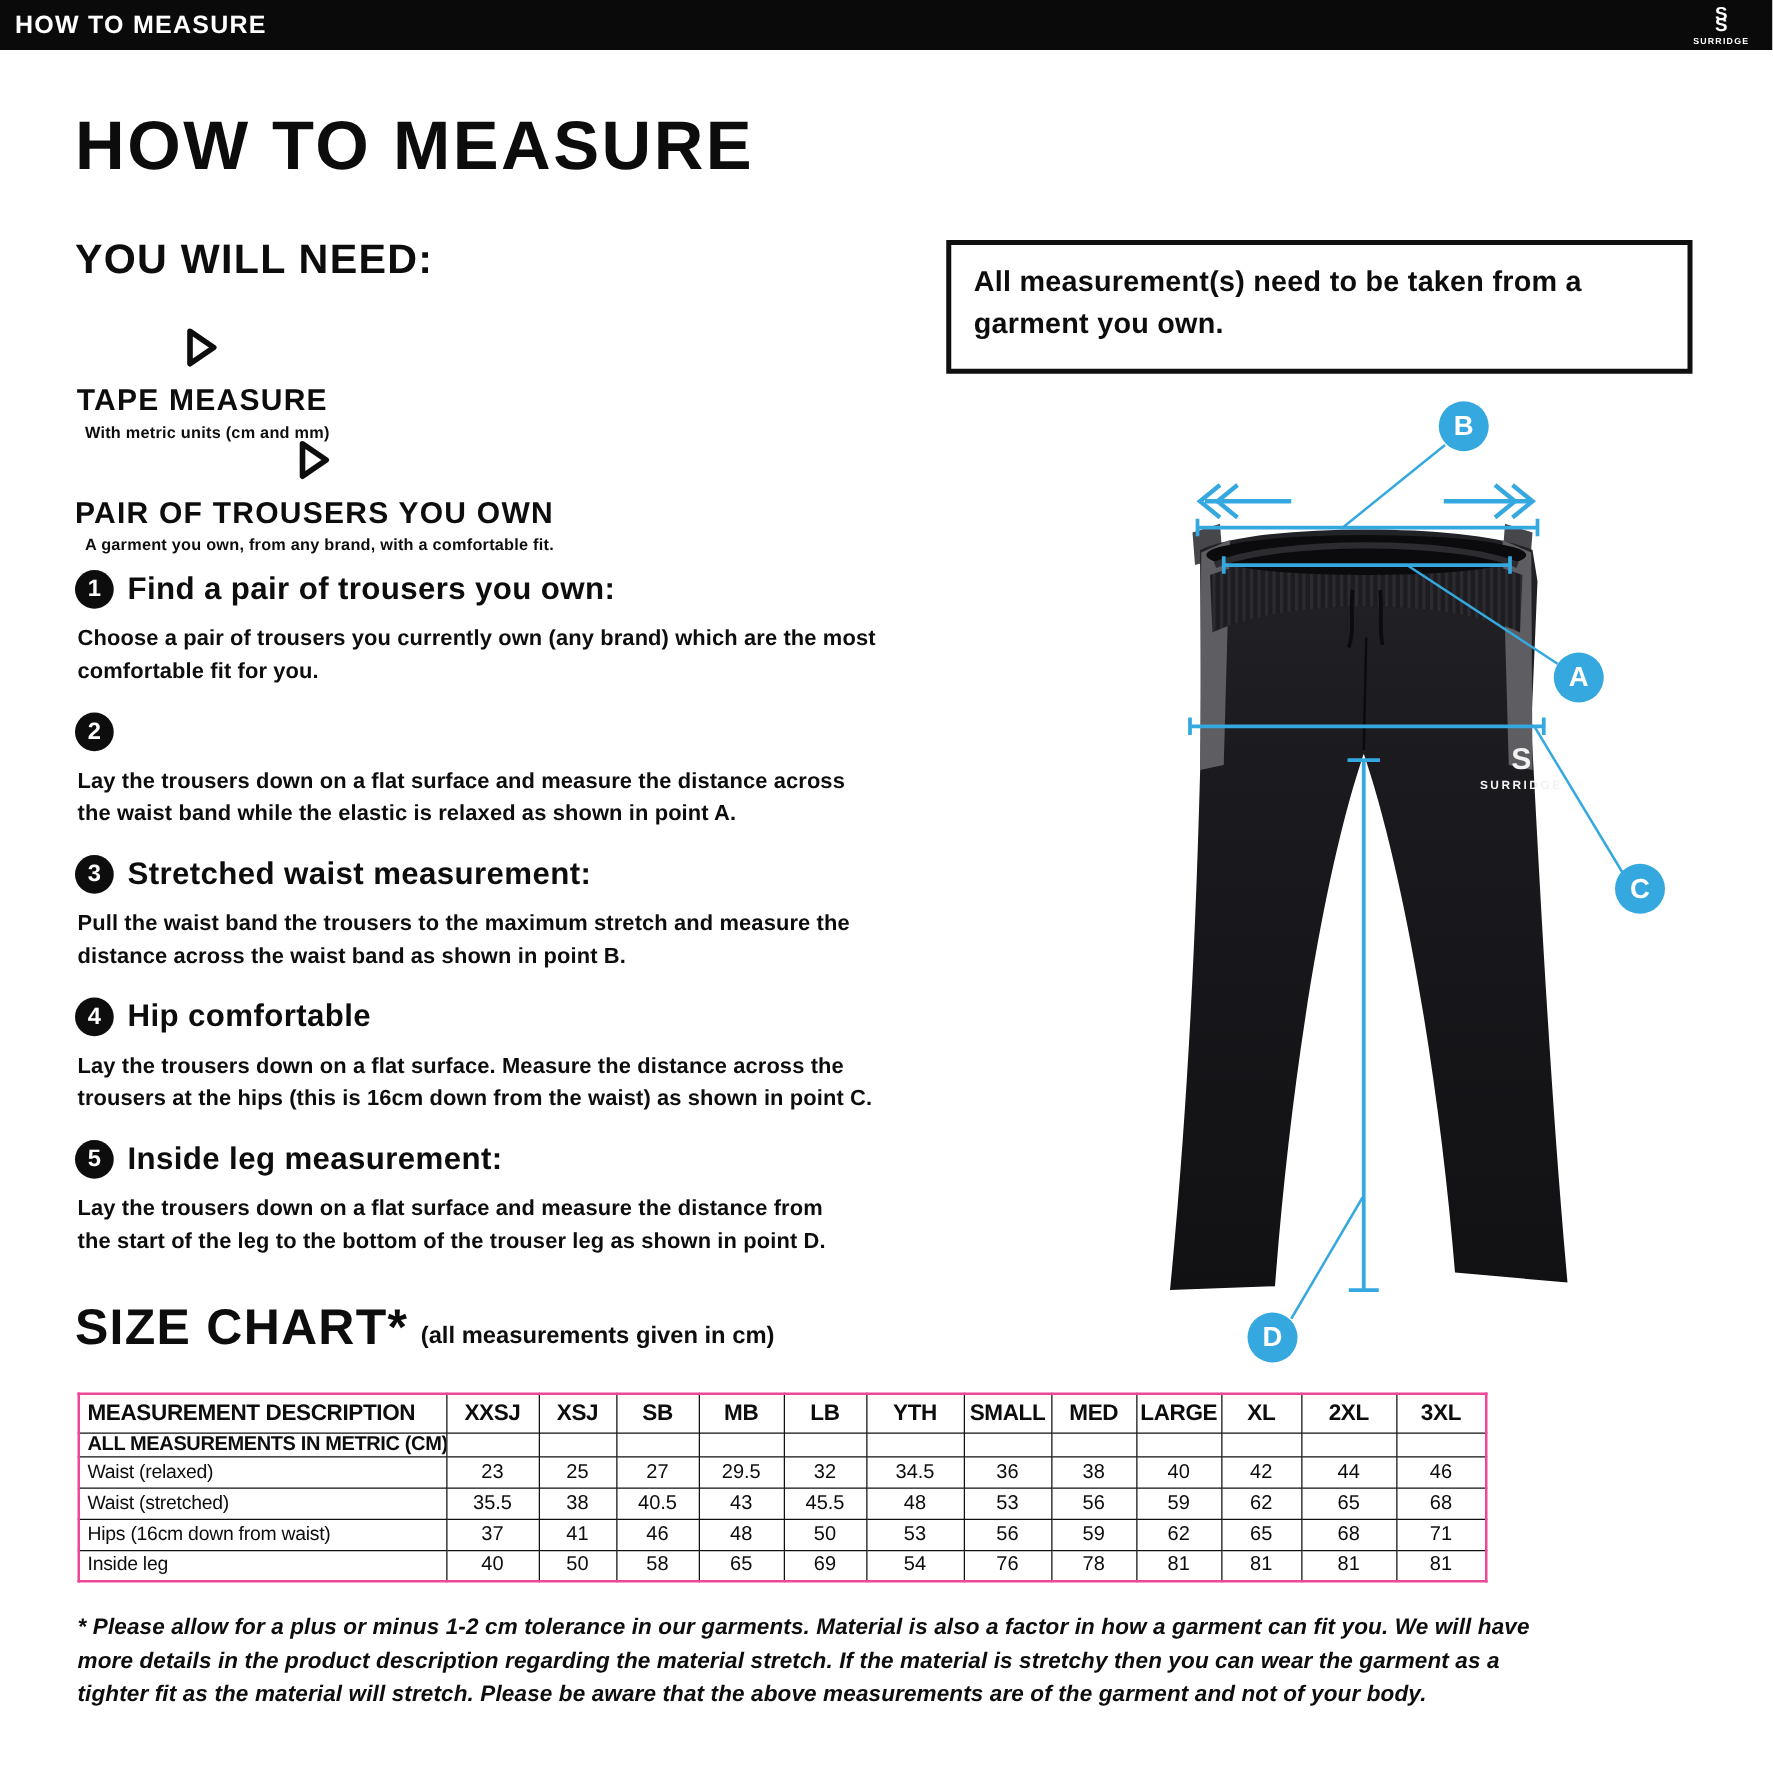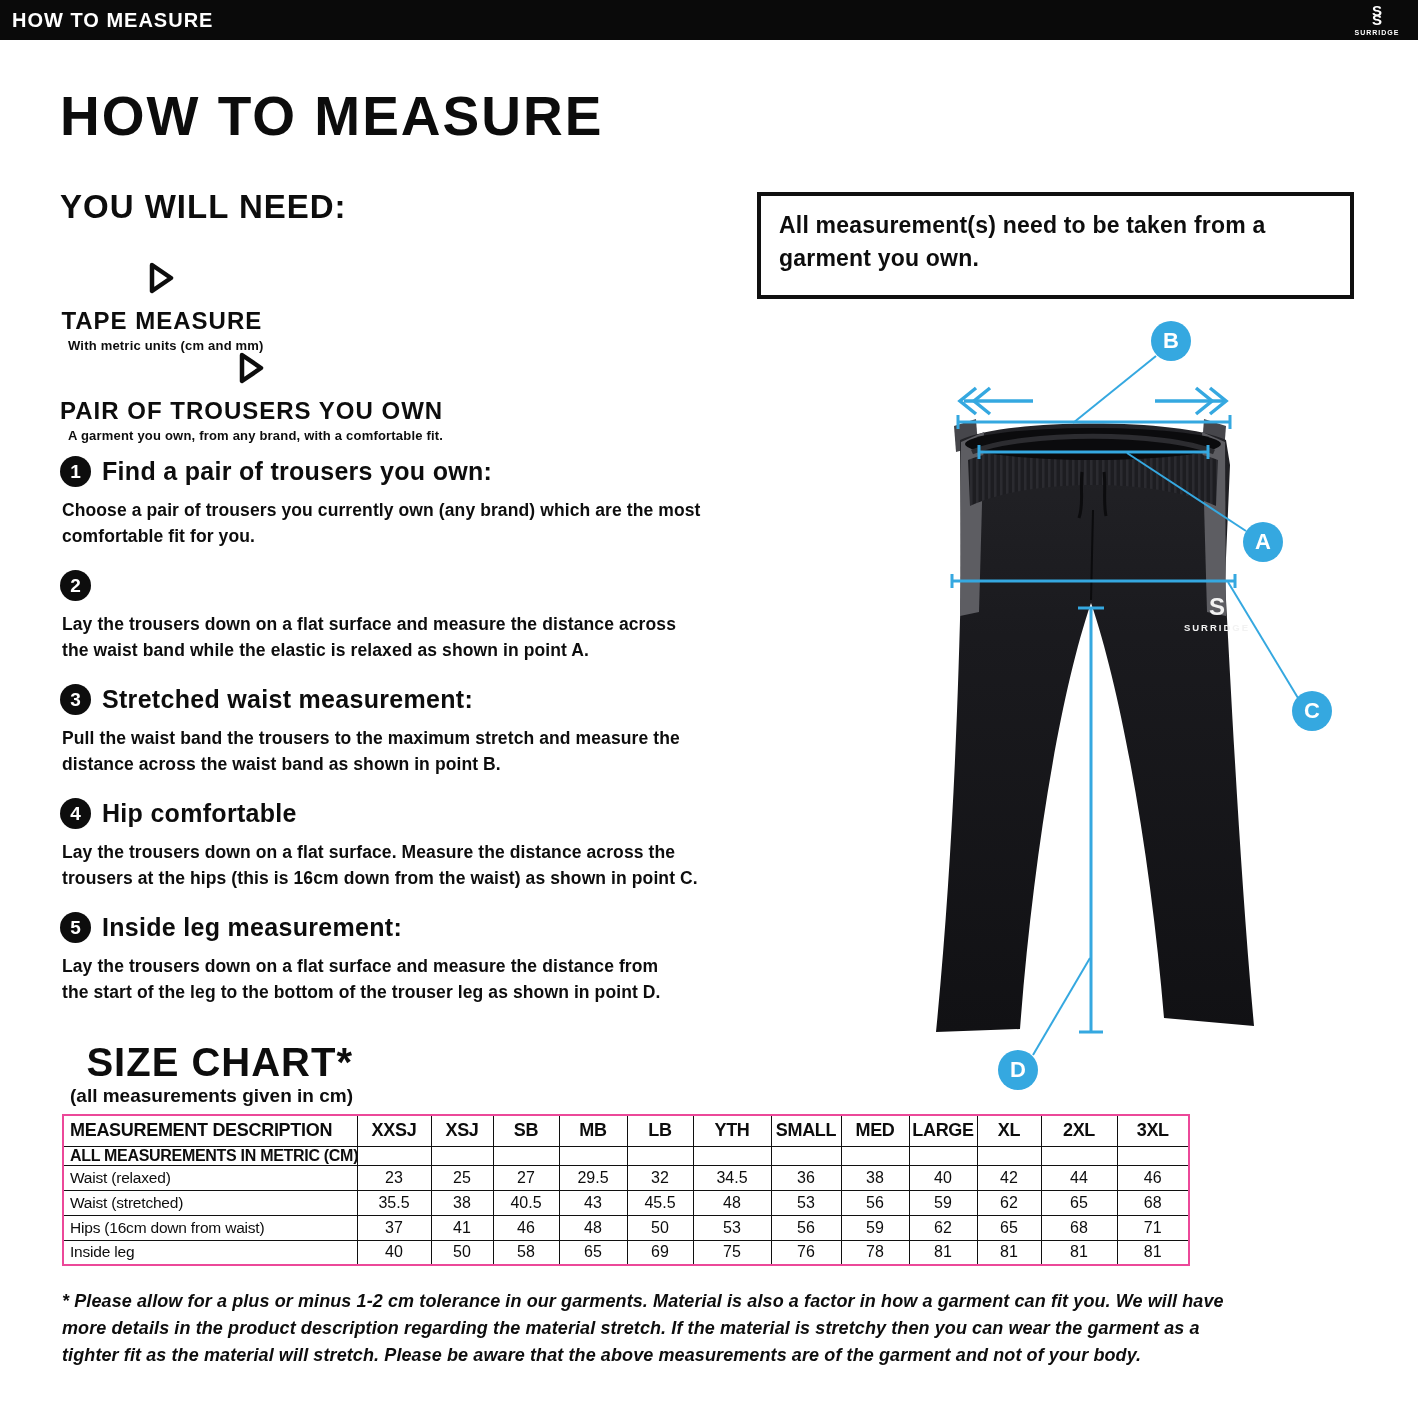--- a/index.html
+++ b/index.html
@@ -73,21 +73,21 @@
     display:flex; align-items:center; justify-content:center;
   }
   .point-b { left:271px; top:11px; }
   .point-a { left:363px; top:212px; }
   .point-c { left:412px; top:381px; }
   .point-d { left:118px; top:740px; }
 
   
   .size-chart-head {
     position:absolute; left:60px; top:1040px;
-    display:flex; align-items:flex-end;flex-direction:column;
+    display:flex; align-items:flex-end;
   }
   .size-chart-head .h3 { font-size:40px; font-weight:bold; letter-spacing:1px; }
   .size-chart-head .sub { font-size:19px; font-weight:bold; margin:0 0 5px 10px; }
 
   table.size-chart {
     position:absolute; left:62px; top:1114px; width:1126px;
     border-collapse:collapse; table-layout:fixed;
     border:2px solid #ec4899;
   }
   table.size-chart th, table.size-chart td {
@@ -373,21 +373,21 @@
         <td>68</td>
         <td>71</td>
       </tr>
       <tr class="data-row">
         <td class="rowlabel">Inside leg</td>
         <td>40</td>
         <td>50</td>
         <td>58</td>
         <td>65</td>
         <td>69</td>
-        <td>75</td>
+        <td>54</td>
         <td>76</td>
         <td>78</td>
         <td>81</td>
         <td>81</td>
         <td>81</td>
         <td>81</td>
       </tr>
     </tbody>
 </table>
 

